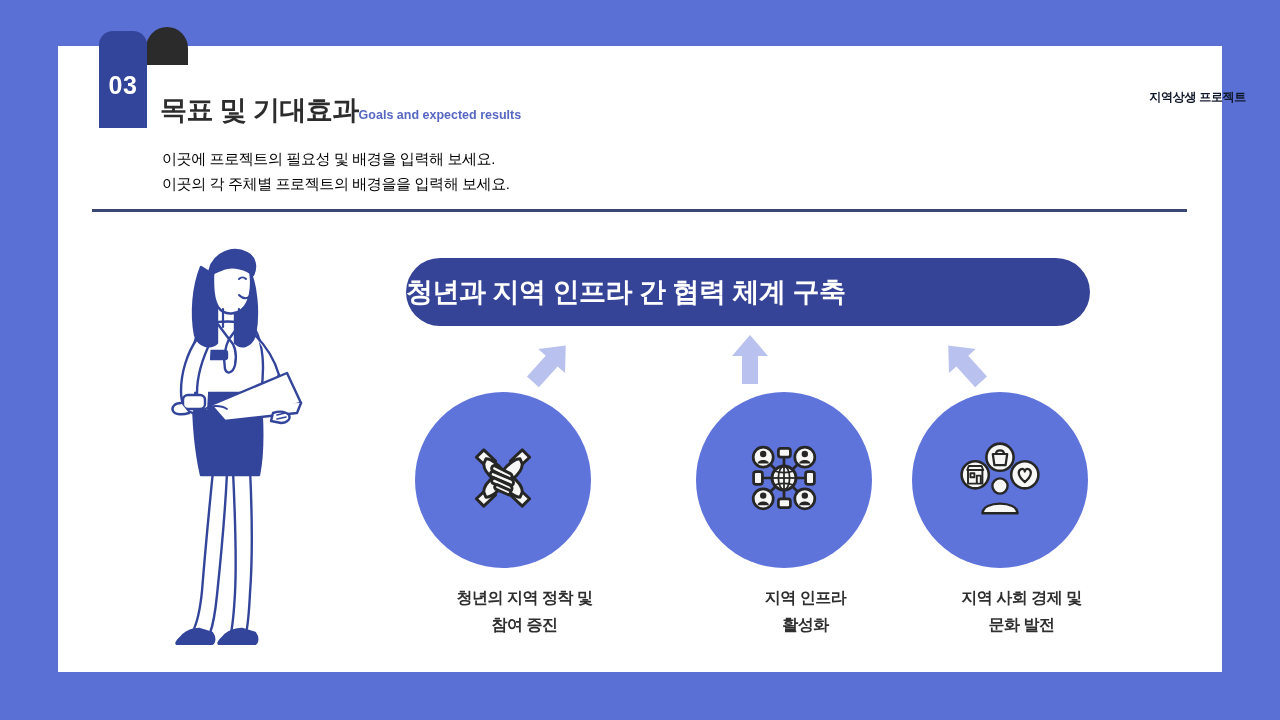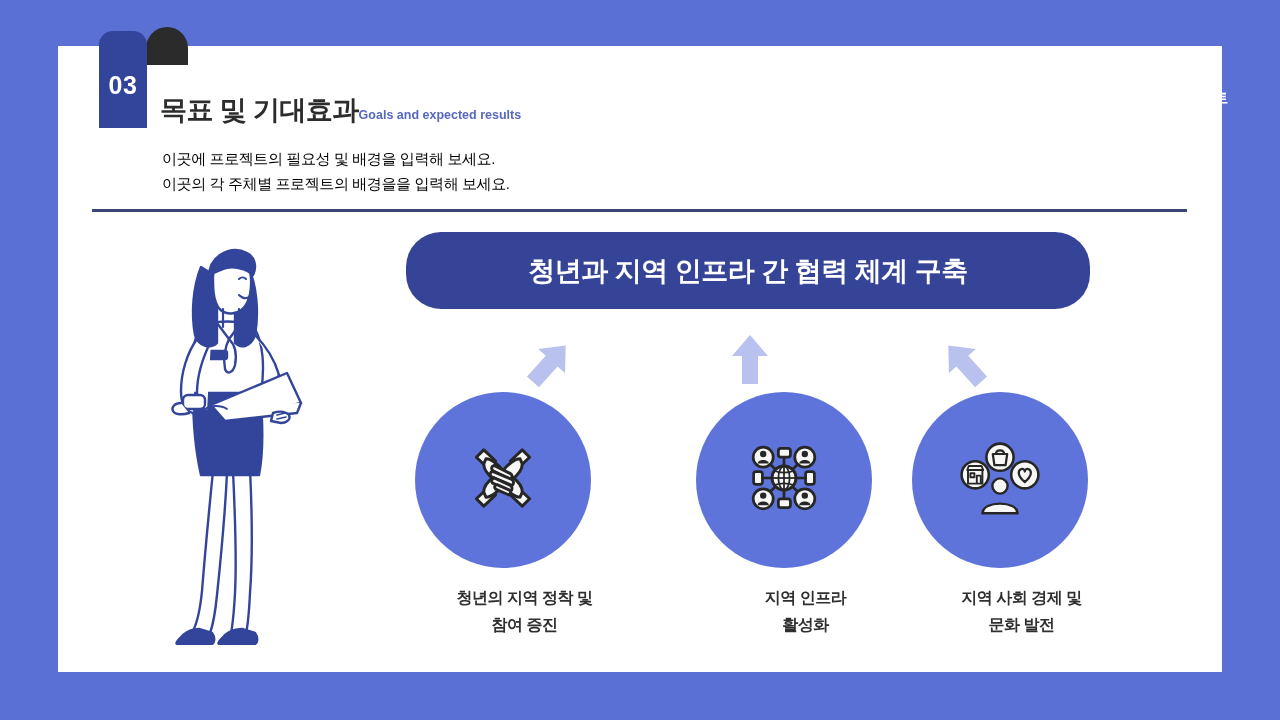--- a/index.html
+++ b/index.html
@@ -77,25 +77,25 @@
   }
   .head-sub {
     font-size: 12.5px;
     font-weight: bold;
     color: #5868c2;
     margin-left: 0;
     white-space: nowrap;
   }
   .brand {
     position: absolute;
-    right: 52px;
+    right: 34px;
     top: 89px;
-    font-size: 15px;
-    font-weight: bold;
-    color: #ffffff;
+    font-size: 12px;
+    font-weight: bold;
+    color: #0f172a;
     letter-spacing: -0.3px;
     white-space: nowrap;
   }
 
   
   .desc {
     position: absolute;
     left: 162px;
     top: 146px;
     font-size: 15px;
@@ -120,28 +120,27 @@
     left: 155px;
     top: 243px;
     width: 150px;
     height: 402px;
   }
 
   
   .banner {
     position: absolute;
     left: 406px;
-    top: 232px;
+    top: 258px;
     width: 684px;
-    height: 77px;
+    height: 68px;
     background: #364497;
     border-radius: 35px;
     display: flex;
     align-items: center;
-    justify-content: center;
     color: #ffffff;
     font-size: 27px;
     font-weight: bold;
     letter-spacing: -0.5px;
   }
 
   
   .arrow {
     position: absolute;
     width: 56px;

